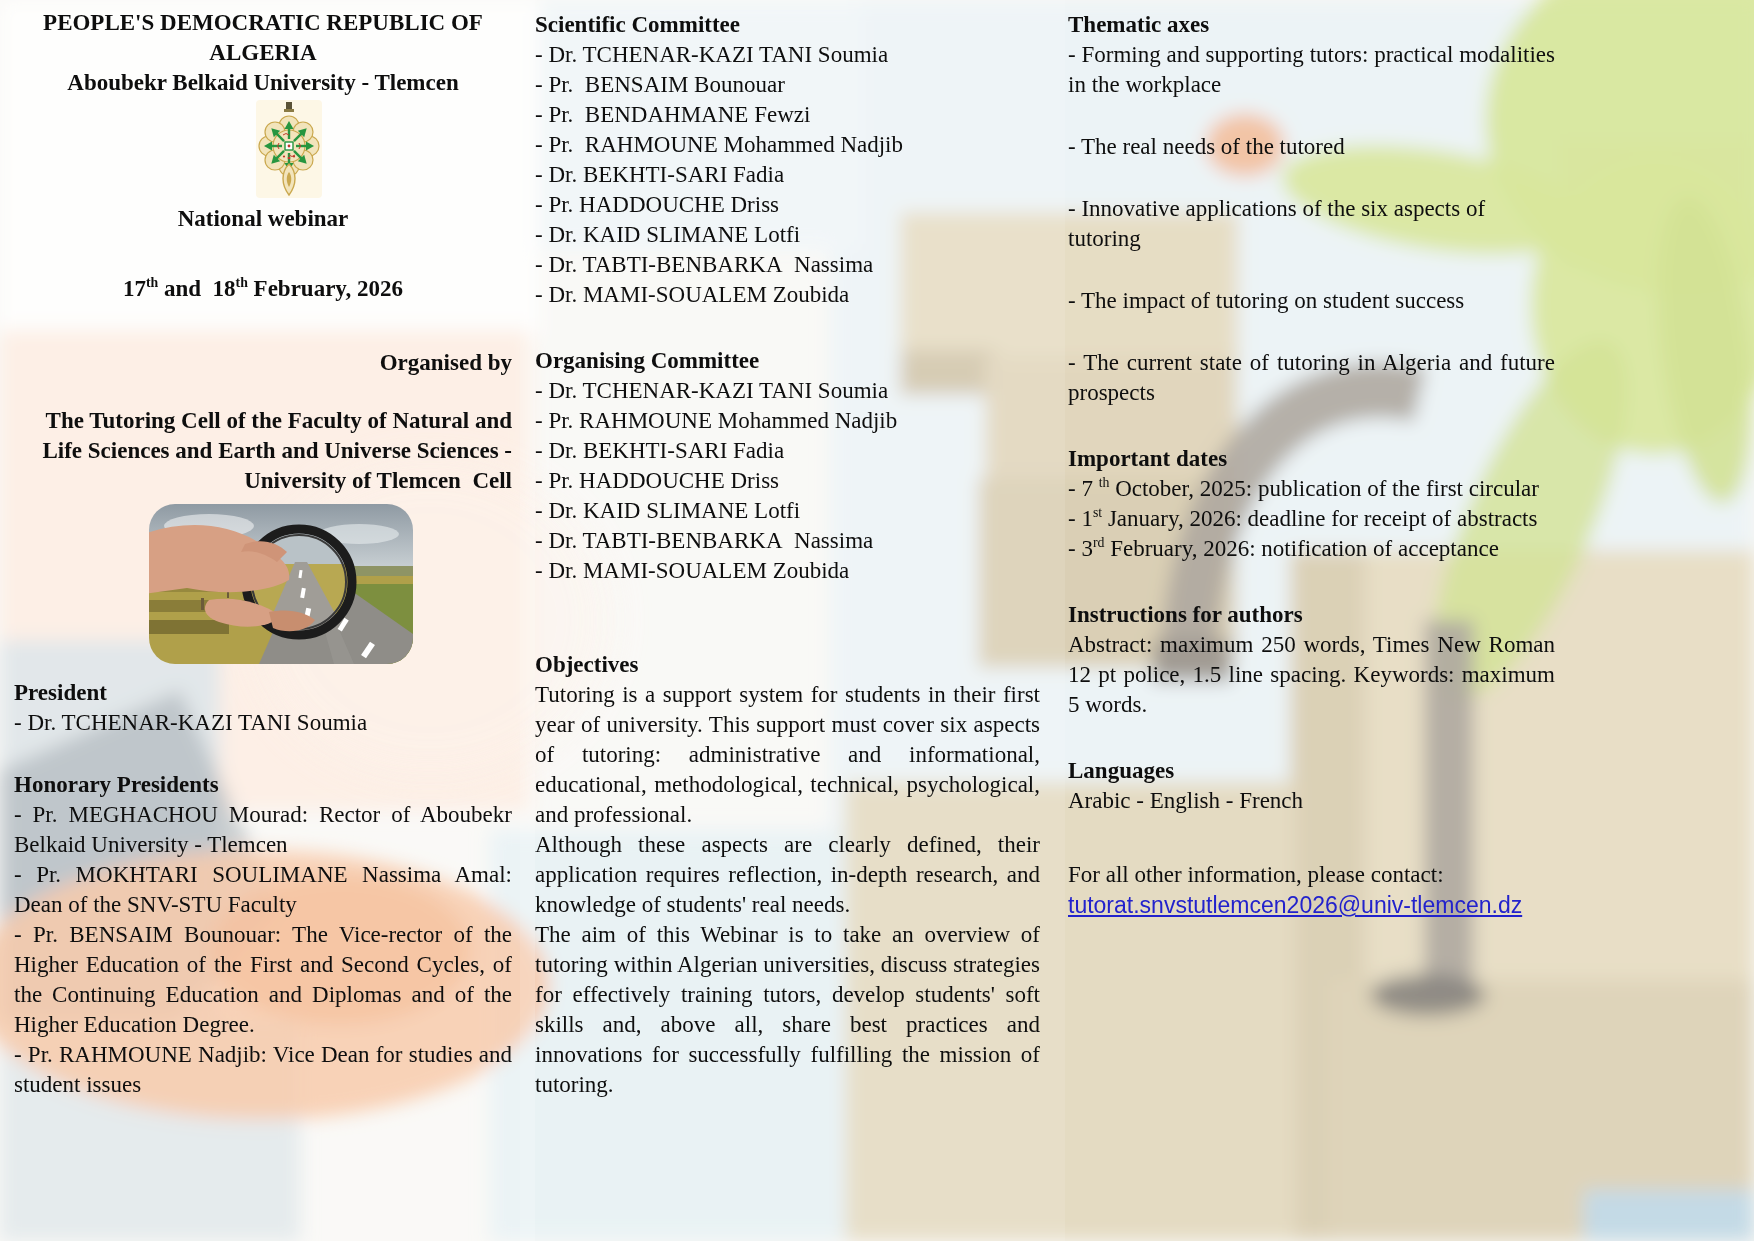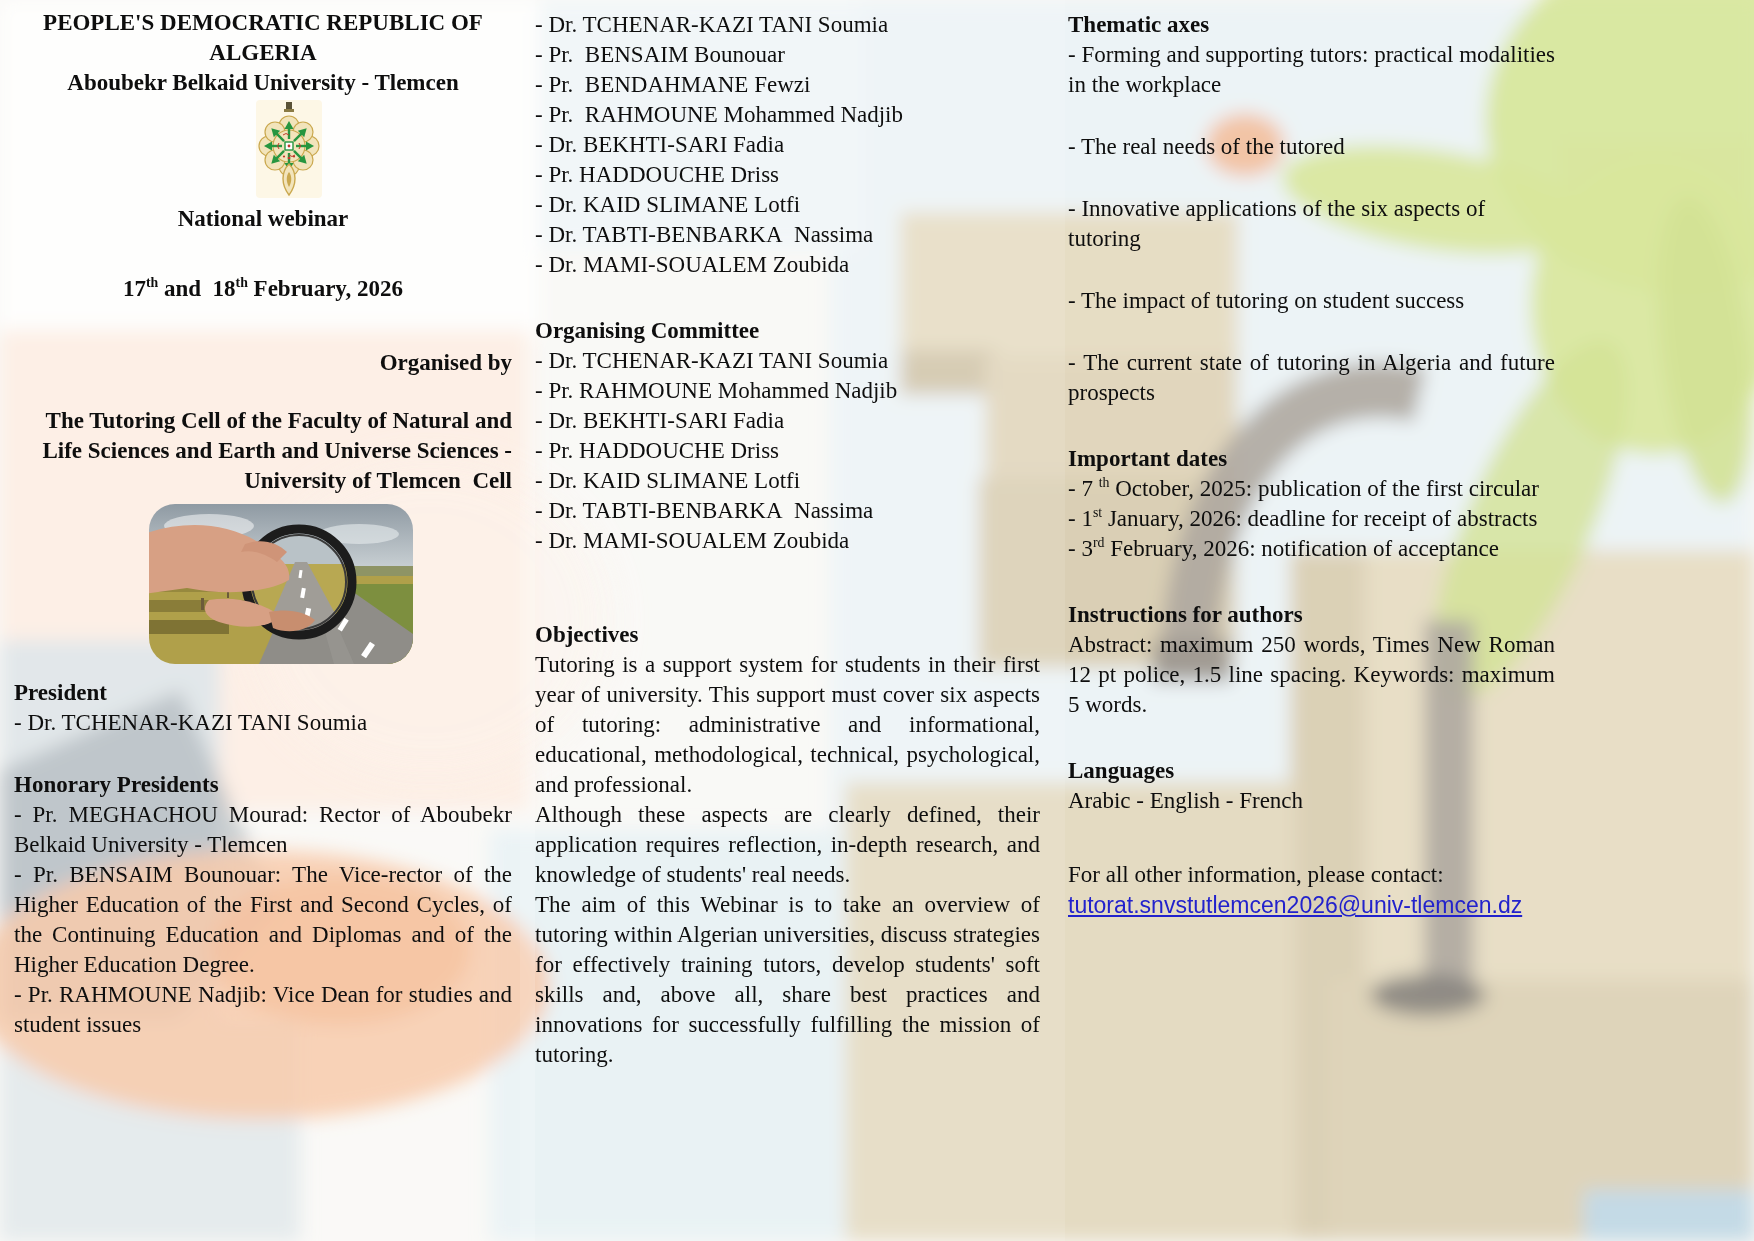--- a/index.html
+++ b/index.html
@@ -231,25 +231,27 @@
             <path d="M120,108 C140,104 156,108 166,116 C158,128 138,130 124,124 Z" fill="#c88e6f"></path>
           </g>
         </svg>
       </div>
 
       <div class="bold left-align mt-pres">President</div>
       <div class="left-align">- Dr. TCHENAR-KAZI TANI Soumia</div>
 
       <div class="bold left-align mt-hon">Honorary Presidents</div>
       <div class="just">- Pr. MEGHACHOU Mourad: Rector of Aboubekr Belkaid University - Tlemcen</div>
+      <div class="just">- Pr. MOKHTARI SOULIMANE Nassima Amal: Dean of the SNV-STU Faculty</div>
       <div class="just">- Pr. BENSAIM Bounouar: The Vice-rector of the Higher Education of the First and Second Cycles, of the Continuing Education and Diplomas and of the Higher Education Degree.</div>
       <div class="just">- Pr. RAHMOUNE Nadjib: Vice Dean for studies and student issues</div>
     </div>
 
     <div class="col col-mid">
+      <div class="bold">Scientific Committee</div>
       <div>- Dr. TCHENAR-KAZI TANI Soumia</div>
       <div>- Pr.&nbsp; BENSAIM Bounouar</div>
       <div>- Pr.&nbsp; BENDAHMANE Fewzi</div>
       <div>- Pr.&nbsp; RAHMOUNE Mohammed Nadjib</div>
       <div>- Dr. BEKHTI-SARI Fadia</div>
       <div>- Pr. HADDOUCHE Driss</div>
       <div>- Dr. KAID SLIMANE Lotfi</div>
       <div>- Dr. TABTI-BENBARKA&nbsp; Nassima</div>
       <div>- Dr. MAMI-SOUALEM Zoubida</div>
 

